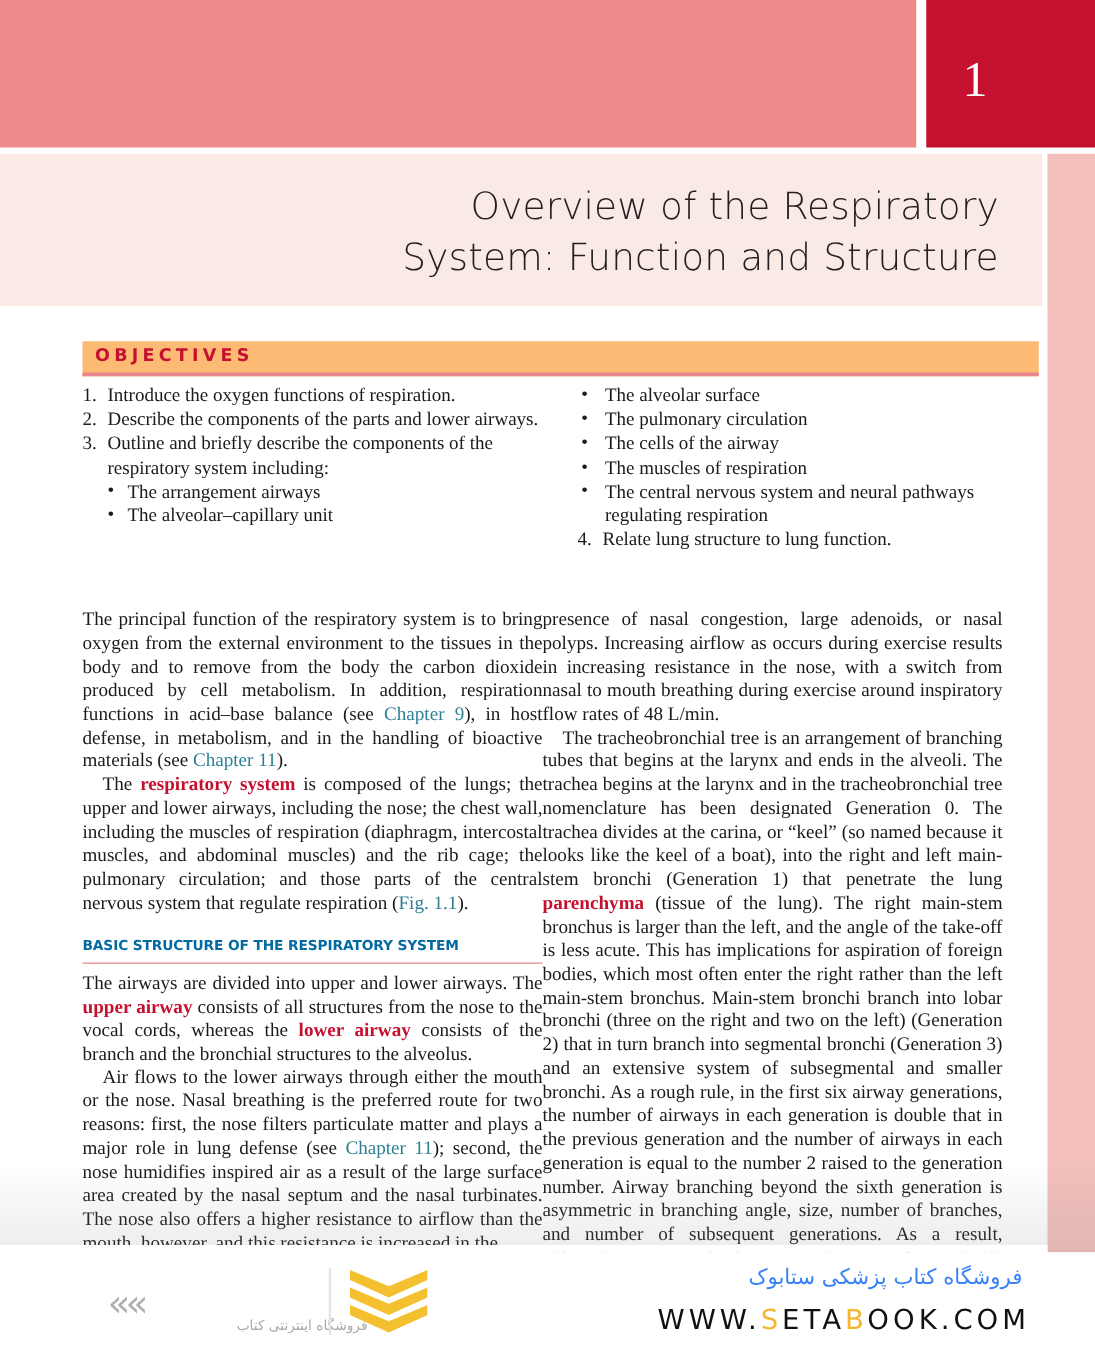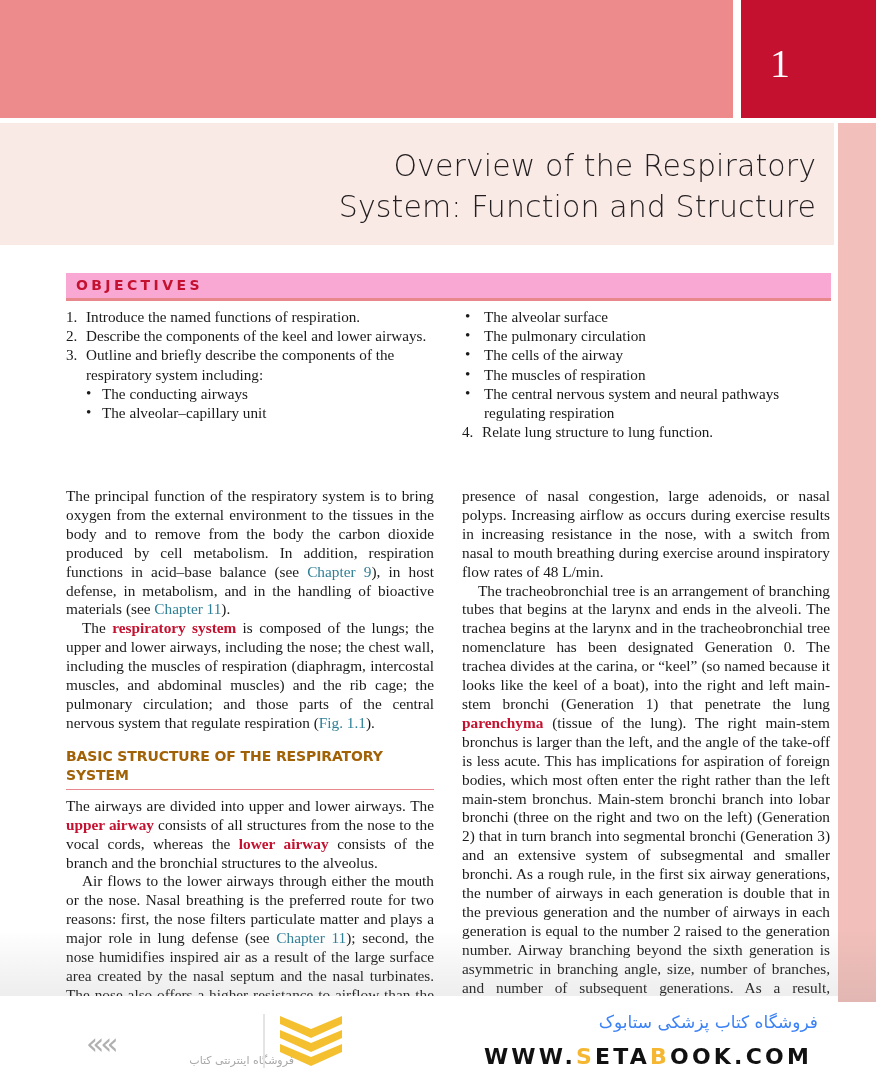--- a/index.html
+++ b/index.html
@@ -56,21 +56,21 @@
 
   .title-band {
     position: absolute;
     left: 0; top: 123px;
     width: 834px;
     height: 122px;
     background: #FAEAE6;
   }
   .title-text {
     position: absolute;
-    right: 18px;
+    right: 35px;
     top: 22px;
     width: 700px;
     text-align: right;
     font-family: "DejaVu Sans", sans-serif;
     font-weight: 300;
     font-size: 30px;
     line-height: 41px;
     color: #231f20;
     letter-spacing: 0.1px;
   }
@@ -86,21 +86,21 @@
   }
 
   
   .objectives {
     position: absolute;
     left: 66px;
     top: 273px;
     width: 765px;
   }
   .objectives-bar {
-    background: #f9a8d4;
+    background: #fdba74;
     height: 25px;
     position: relative;
     border-bottom: 3px solid #E8888C;
   }
   .objectives-title {
     position: absolute;
     left: 10px;
     top: 4px;
     font-family: "DejaVu Sans", sans-serif;
     font-weight: bold;
@@ -152,42 +152,41 @@
     top: -1px;
   }
 
   
   .body-cols {
     position: absolute;
     left: 66px;
     top: 487px;
     width: 765px;
     display: flex;
-    gap: 28px;
   }
   .col { width: 368px; }
   .col p {
     margin: 0;
     font-size: 15.3px;
     line-height: 18.9px;
     text-align: justify;
     text-justify: inter-word;
     hyphens: manual;
   }
   .col p.indent { text-indent: 16px; }
 
   .link { color: #2E7F96; }
   .term { color: #C4112F; font-weight: bold; }
 
   .section-head {
     font-family: "DejaVu Sans", sans-serif;
     font-weight: bold;
-    font-size: 14px;
+    font-size: 11px;
     line-height: 19px;
-    color: #a16207;
+    color: #0369a1;
     margin: 14px 0 0 0;
     letter-spacing: -0.1px;
     border-bottom: 1.6px solid #E8888C;
     padding-bottom: 4px;
   }
   .after-head { margin-top: 7px !important; }
 
   
   .scan-fade {
     position: absolute;
@@ -278,24 +277,24 @@
     right: 58px;
     top: 10px;
     font-family: "DejaVu Sans", sans-serif;
     font-size: 17px;
     direction: rtl;
     color: #3b82f6;
     white-space: nowrap;
   }
   .footer-url {
     position: absolute;
-    right: 64px;
+    right: 52px;
     top: 42px;
     font-family: "DejaVu Sans", sans-serif;
-    font-weight: bold;
+    font-weight: normal;
     font-size: 22px;
     letter-spacing: 3.2px;
     color: #111111;
     white-space: nowrap;
   }
   .footer-url .hl { color: #F5B731; }
 </style>
 </head>
 <body>
 
@@ -319,33 +318,33 @@
   <div class="objectives">
     <div class="objectives-bar">
       <div class="objectives-title">OBJECTIVES</div>
     </div>
 
     <div class="objectives-cols">
 
       <div class="obj-col">
         <div class="obj-item">
           <span class="marker">1.</span>
-          <span>Introduce the named functions of respiration.</span>
+          <span>Introduce the oxygen functions of respiration.</span>
         </div>
         <div class="obj-item">
           <span class="marker">2.</span>
-          <span>Describe the components of the keel and lower airways.</span>
+          <span>Describe the components of the parts and lower airways.</span>
         </div>
         <div class="obj-item">
           <span class="marker">3.</span>
           <span>Outline and briefly describe the components of the respiratory system including:</span>
         </div>
         <div class="obj-bullet">
           <span class="dot">•</span>
-          <span>The conducting airways</span>
+          <span>The arrangement airways</span>
         </div>
         <div class="obj-bullet">
           <span class="dot">•</span>
           <span>The alveolar–capillary unit</span>
         </div>
       </div>
 
       <div class="obj-col right">
         <div class="obj-bullet-r">
           <span class="dot">•</span>

